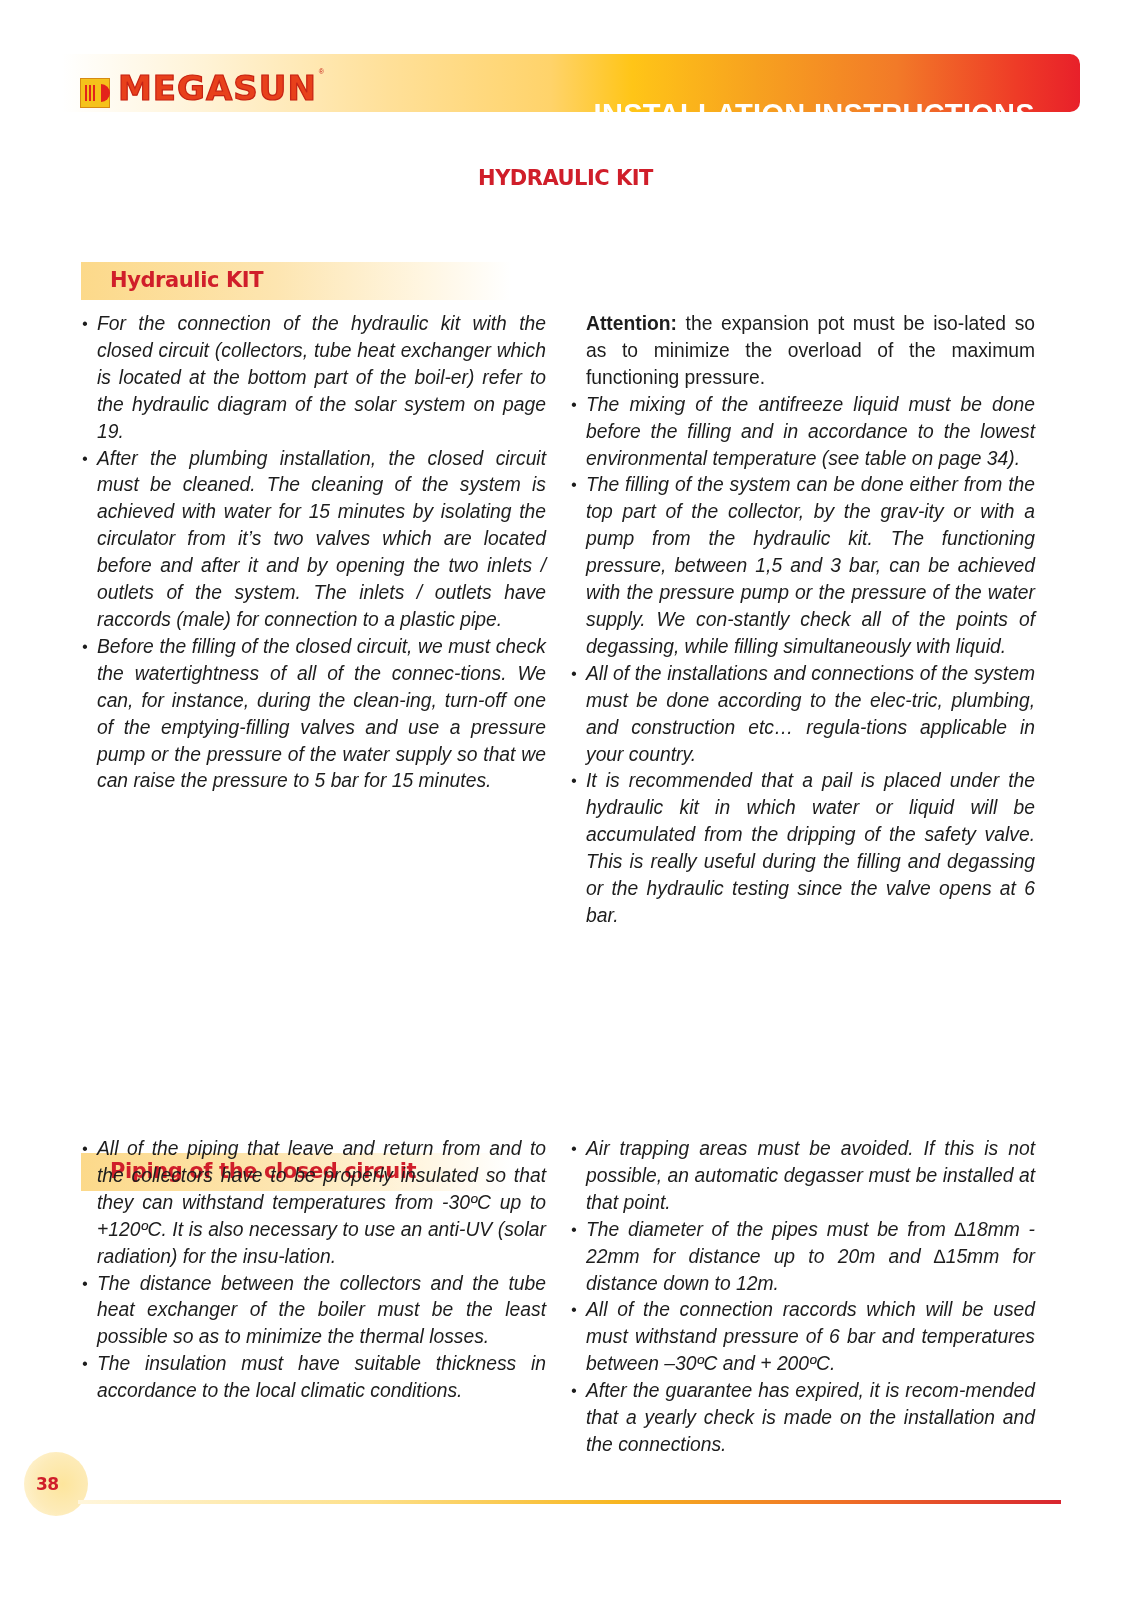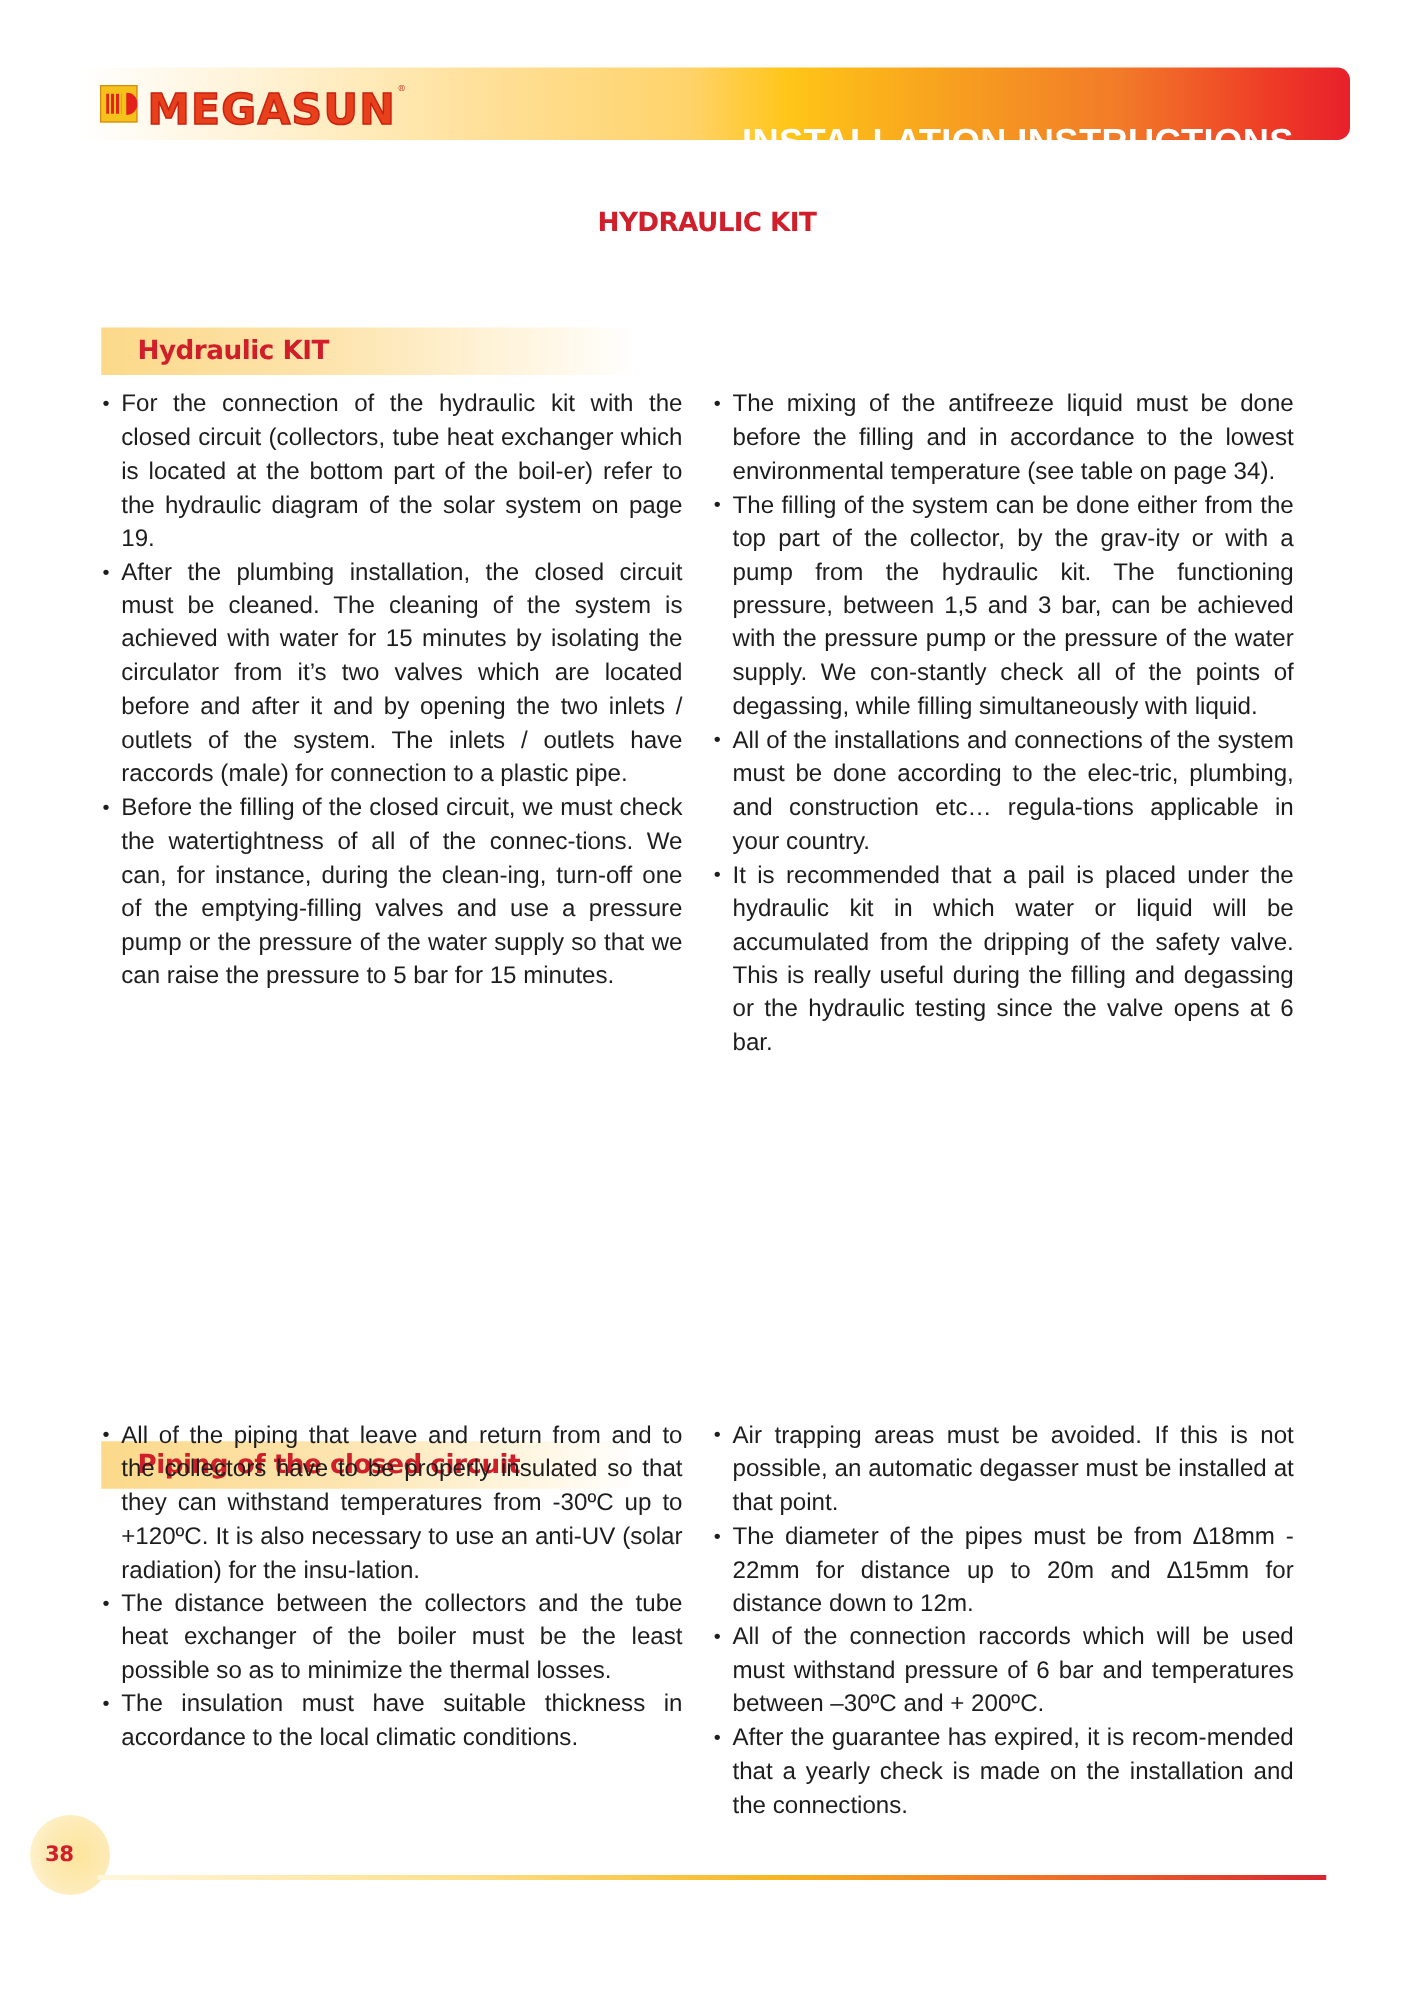--- a/index.html
+++ b/index.html
@@ -3,21 +3,21 @@
 <meta charset="utf-8">
 <style>
   html, body { margin: 0; padding: 0; background: #ffffff; }
   body { width: 1131px; height: 1600px; position: relative; overflow: hidden;
          font-family: "Liberation Sans", sans-serif; color: #222; }
 
   
   .header-band { position: absolute; left: 62px; top: 54px; width: 1018px; height: 58px;
     border-radius: 0 10px 10px 0;
     background: linear-gradient(to right, #ffffff 0%, #fff3d6 14%, #ffe099 32%, #ffd36a 48%, #ffc517 56%, #f7a21f 68%, #f27a28 82%, #ee3a27 94%, #e8202a 100%); }
-  .logo { position: absolute; left: 80px; top: 68px; display: flex; align-items: flex-start; gap: 8px; }
+  .logo { position: absolute; left: 80px; top: 68px; display: flex; align-items: flex-end; gap: 8px; }
   .logo-mark { width: 30px; height: 30px; background: #f5c21b; border: 1px solid #d68a12; position: relative; box-sizing: border-box; }
   .logo-mark .sun { position: absolute; left: 11px; top: 5px; width: 18px; height: 18px; border-radius: 50%; background: #e3231b; clip-path: inset(0 0 0 50%); }
   .logo-mark .lines { position: absolute; left: 4px; top: 6px; width: 12px; height: 16px;
     background: repeating-linear-gradient(to right, #e3231b 0 2px, transparent 2px 4px); }
   .logo-text { font-family: "DejaVu Sans", sans-serif; font-weight: bold; font-size: 34px; letter-spacing: 1px;
     color: #e8401b; -webkit-text-stroke: 1.2px #c62216; text-shadow: 0 0 1px #f7a21f; }
   .logo-reg { font-size: 7px; color: #c62216; align-self: flex-start; margin-left: -6px; }
   .header-title { position: absolute; right: 96px; top: 64px; color: #ffffff; font-weight: bold; font-size: 29px; letter-spacing: 0.3px; margin-top: 34px; }
 
   
@@ -27,21 +27,21 @@
   
   .section-bar { position: absolute; left: 81px; width: 430px; height: 38px;
     background: linear-gradient(to right, #fcd98a 0%, #fde5b0 45%, #fff6e2 80%, #ffffff 100%); }
   .section-bar span { position: absolute; left: 29px; top: 6px; color: #d01e2a; font-weight: bold; font-size: 21px; font-family: "DejaVu Sans", sans-serif; letter-spacing: -0.4px; }
 
   
   .col { position: absolute; width: 464px; font-size: 19.3px; line-height: 26.9px; text-align: justify; color: #1d1d1d; }
   .col-left { left: 82px; }
   .col-right { left: 571px; }
   .col ul { list-style: none; margin: 0; padding: 0; }
-  .col li { position: relative; padding-left: 15px; }
+  .col li { position: relative; padding-left: 15px; font-style: italic; }
   .col li::before { content: "•"; position: absolute; left: 0; top: 0; font-size: 16px; }
   .col p { margin: 0; padding-left: 15px; }
   .col b { font-weight: bold; }
 
   
   .page-num-circle { position: absolute; left: 24px; top: 1452px; width: 64px; height: 64px; border-radius: 50%;
     background: radial-gradient(circle at 60% 50%, #fde59c 0%, #fdebb8 55%, #fff6dc 100%); }
   .page-num { position: absolute; left: 36px; top: 1474px; font-size: 17px; font-weight: bold; color: #d01e2a; font-family: "DejaVu Sans", sans-serif; letter-spacing: -0.5px; text-align: right; }
   .footer-rule { position: absolute; left: 78px; top: 1500px; width: 983px; height: 4px;
     background: linear-gradient(to right, #fff6dc 0%, #fde08a 30%, #f7b620 55%, #ef6f26 78%, #d82530 100%); }
@@ -68,20 +68,21 @@
 
 <div class="col col-left" style="top:311px;">
   <ul>
     <li>For the connection of the hydraulic kit with the closed circuit (collectors, tube heat exchanger which is located at the bottom part of the boil-er) refer to the hydraulic diagram of the solar system on page 19.</li>
     <li>After the plumbing installation, the closed circuit must be cleaned. The cleaning of the system is achieved with water for 15 minutes by isolating the circulator from it’s two valves which  are located before and after it and by opening the two inlets / outlets of the system. The inlets / outlets have raccords (male) for connection to a plastic pipe.</li>
     <li>Before the filling of the closed circuit, we must check the watertightness of all of the connec-tions. We can, for instance, during the clean-ing, turn-off one of the emptying-filling valves and use a pressure pump or the pressure of the water supply so that we can raise the pressure to 5 bar for 15 minutes.</li>
   </ul>
 </div>
 
 <div class="col col-right" style="top:311px;">
+  <p><b>Attention:</b><span> the expansion pot must be iso-lated so as to minimize the overload of the maximum functioning pressure.</span></p>
   <ul>
     <li>The mixing of the antifreeze liquid must be done before the filling and in accordance to the lowest environmental temperature (see table on page 34).</li>
     <li>The filling of the system can be done either from the top part of the collector, by the grav-ity or with a pump from the hydraulic kit. The functioning pressure, between 1,5 and 3 bar, can be achieved with the pressure pump or the pressure of the water supply. We con-stantly check all of the points of degassing, while filling simultaneously with liquid.</li>
     <li>All of the installations and connections of the system must be done according to the elec-tric, plumbing, and construction etc… regula-tions applicable in your country.</li>
     <li>It is recommended that a pail is placed under the hydraulic kit in which water or liquid will be accumulated from the dripping of the safety valve. This is really useful during the filling and degassing or the hydraulic testing since the valve opens at 6 bar.</li>
   </ul>
 </div>
 
 <div class="section-bar" style="top:1153px;">
   <span>Piping of the closed circuit</span>

